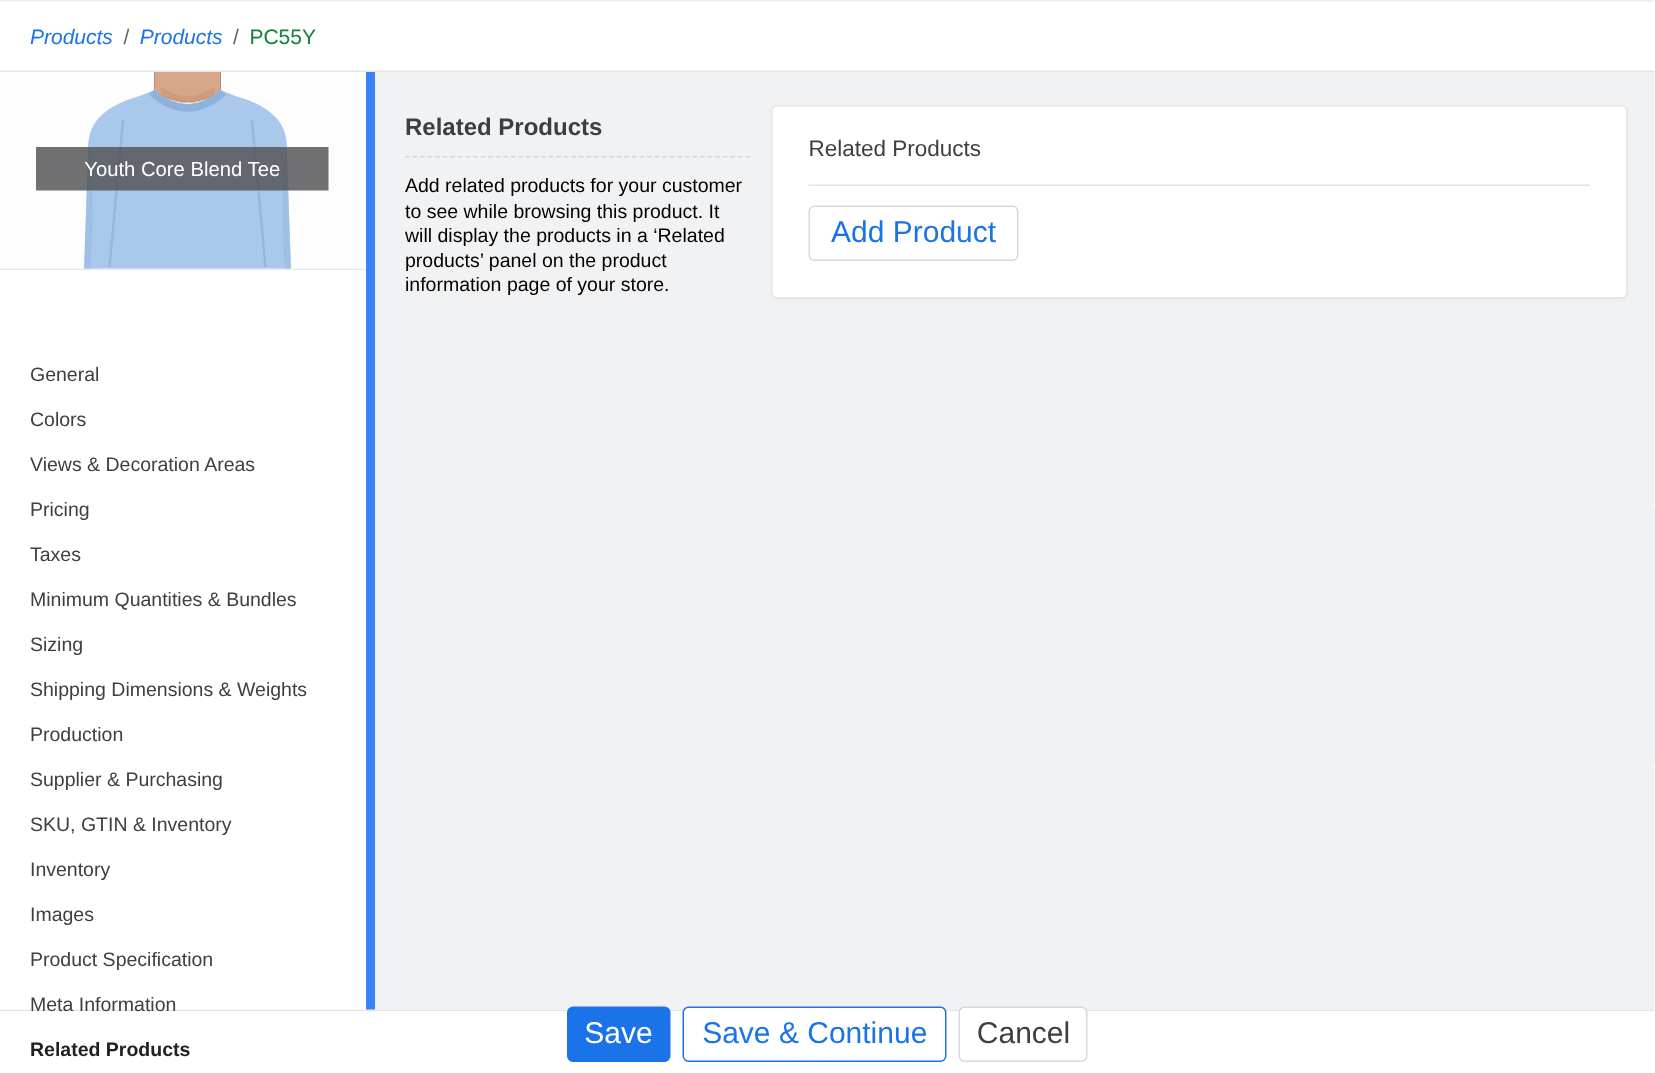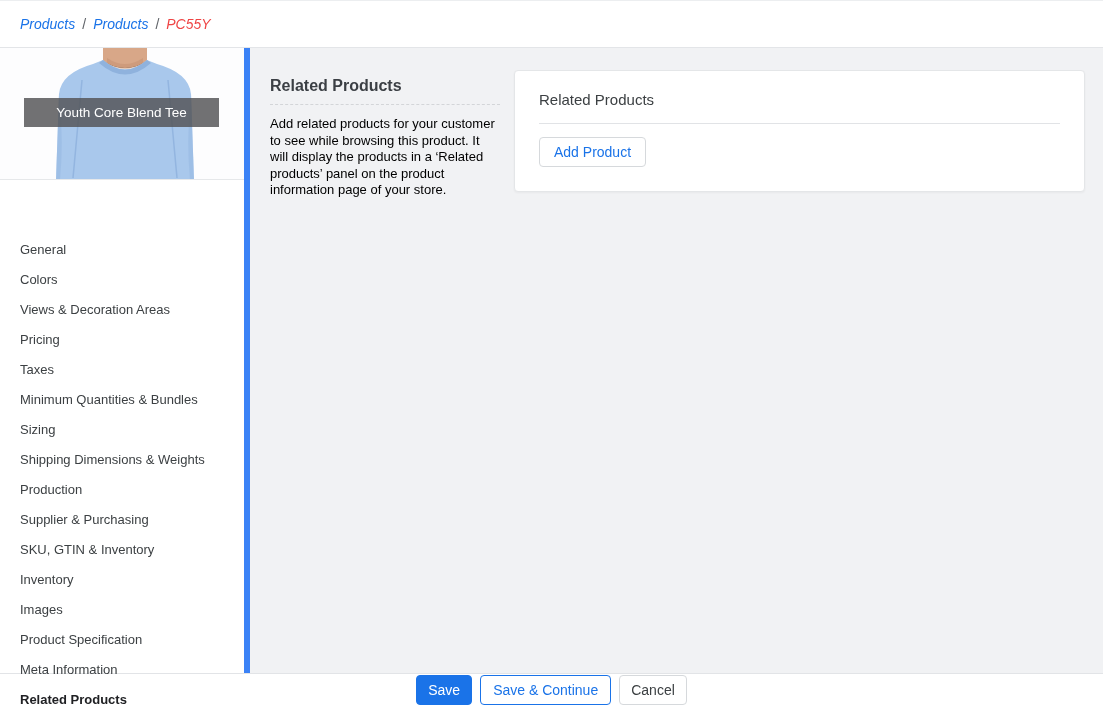--- a/index.html
+++ b/index.html
@@ -5,21 +5,21 @@
   * { margin:0; padding:0; box-sizing:border-box; }
   html,body { width:1103px; height:715px; overflow:hidden; background:#fff;
     font-family:"Liberation Sans", sans-serif; color:#3c4043; }
 
   
   .topbar { height:48px; background:#fff; border-top:1px solid #eceef0;
     border-bottom:1px solid #e3e5e8; display:flex; align-items:center; padding:0 20px; }
   .breadcrumb { font-size:14px; display:flex; align-items:center; gap:7px; }
   .crumb-link { color:#1a73e8; text-decoration:none; cursor:pointer;font-style:italic; }
   .crumb-sep { color:#5f6368; }
-  .crumb-current { color:#ef4444;font-style:italic; }
+  .crumb-current { color:#15803d; }
 
   
   .middle { display:flex; height:625px; }
   .sidebar { width:250px; background:#fff; border-right:6px solid #3b82f6; flex:none;
     display:flex; flex-direction:column; }
   .product-image { position:relative; height:132px; border-bottom:1px solid #e6e8ea;
     background:#fdfdfe; overflow:hidden; flex:none; }
   .product-image svg { display:block; width:250px; height:132px; }
   .image-label { position:absolute; left:24px; right:25px; top:50px; height:29px;
     background:rgba(82,82,84,0.82); color:#fff; font-size:13.5px;
@@ -34,21 +34,21 @@
   .section-info { width:230px; flex:none; margin-right:14px; }
   .section-title { font-size:16px; font-weight:bold; color:#3b3f44; padding-top:7px; }
   .section-rule { border:none; border-bottom:1px dashed #d3d5d8; margin:9px 0 11px; }
   .section-desc { font-size:13px; line-height:16.5px; color:#000000; }
 
   .card { flex:1; background:#fff; border:1px solid #e4e6e8; border-radius:4px;
     box-shadow:0 1px 2px rgba(60,64,67,0.05); padding:20px 24px 24px; }
   .card-title { font-size:15px; color:#3c4043; }
   .card-rule { border:none; border-bottom:1px solid #e1e3e6; margin:15px 0 13px; }
   .btn { display:inline-flex; align-items:center; justify-content:center;
-    border-radius:4px; font-size:14px; font-family:"Liberation Sans",sans-serif;
+    border-radius:4px; font-size:20px; font-family:"Liberation Sans",sans-serif;
     cursor:pointer; background:#fff; }
   .btn-outline-gray { border:1px solid #d6d9dc; color:#1a73e8; padding:6px 14px; }
 
   
   .footer { height:32px; background:#fff; border-top:1px solid #e2e4e7;
     display:flex; align-items:center; justify-content:center; gap:8px; }
   .btn-primary { background:#1a73e8; color:#fff; border:1px solid #1a73e8; padding:6px 11px; }
   .btn-outline-blue { border:1px solid #1a73e8; color:#1a73e8; padding:6px 12px; }
   .btn-cancel { border:1px solid #d6d9dc; color:#3c4043; padding:6px 11px; }
 </style>

